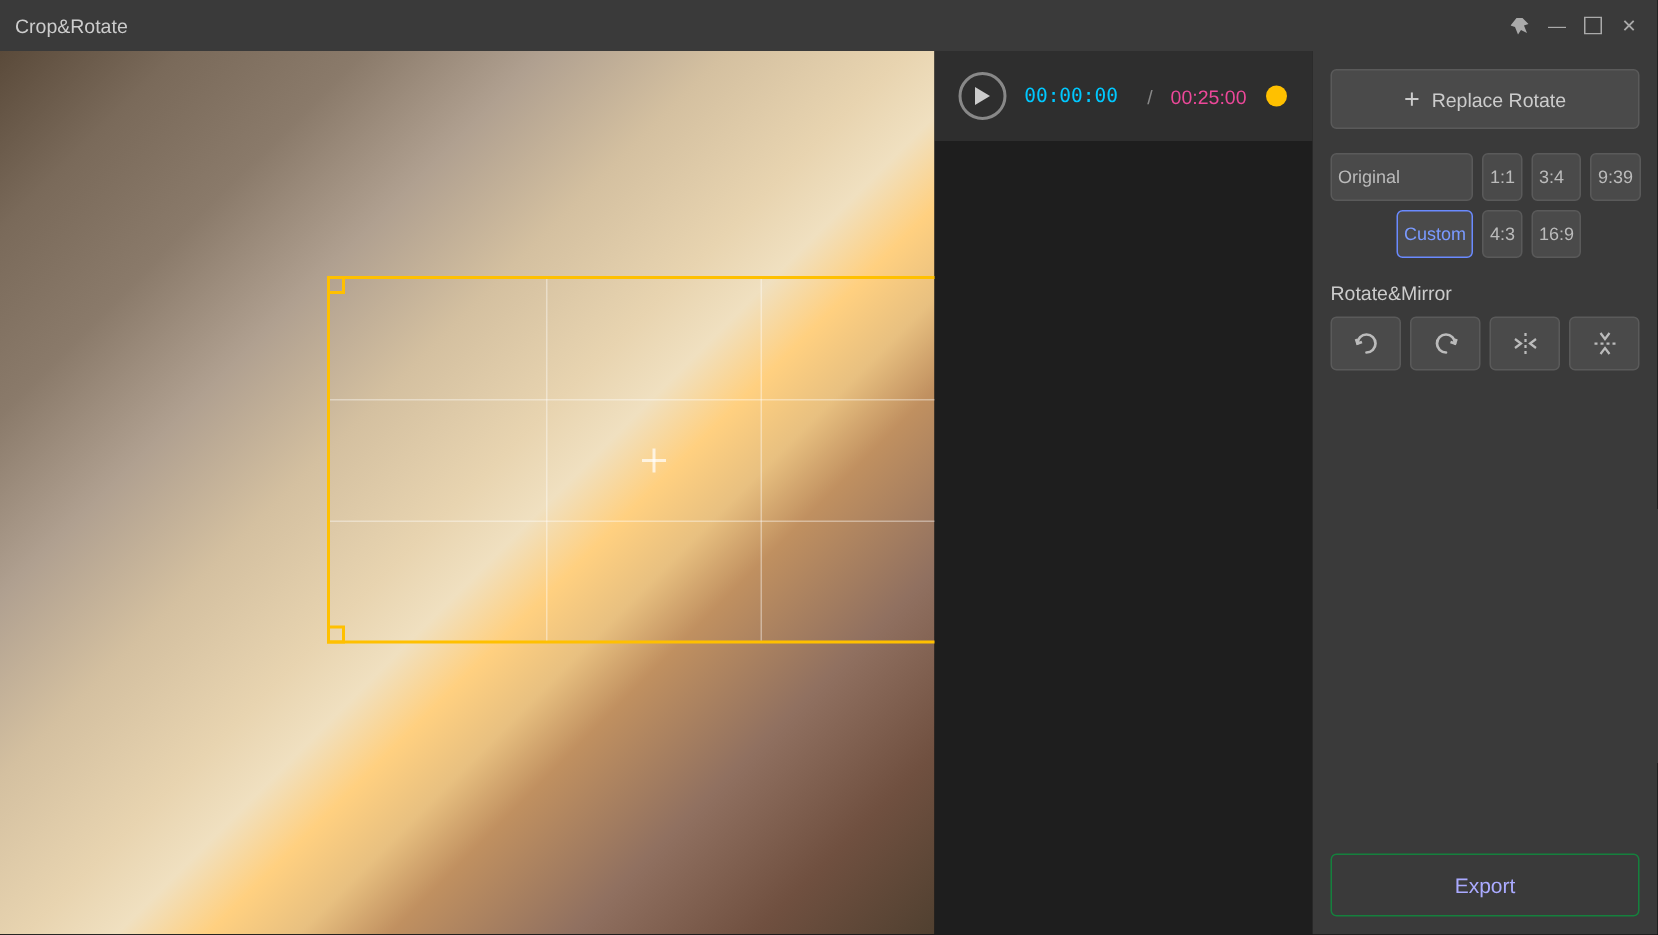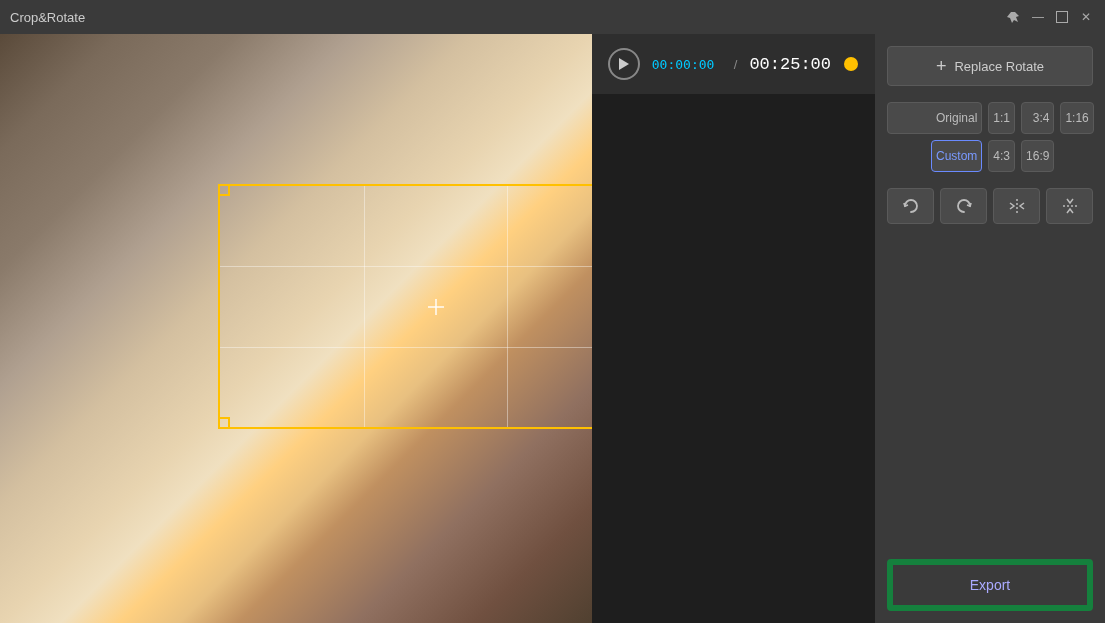--- a/index.html
+++ b/index.html
@@ -170,23 +170,23 @@
       color: #00c8ff;
       font-size: 13px;
       font-family: monospace;
       min-width: 70px;
     }
     .time-sep {
       color: #888;
       font-size: 13px;
     }
     .time-total {
-      color: #ffffff;
-      font-size: 17px;
-      font-family: Liberation Mono, monospace;
+      color: #ec4899;
+      font-size: 13px;
+      font-family: Liberation Sans, sans-serif;
     }
     .timeline-container {
       flex: 1;
       position: relative;
       height: 4px;
       margin: 0 8px;
     }
     .timeline-track {
       width: 100%;
       height: 4px;
@@ -256,21 +256,21 @@
       gap: 6px;
     }
     .scale-btn {
       background: #4a4a4a;
       border: 1px solid #5a5a5a;
       border-radius: 4px;
       color: #bbb;
       font-size: 12px;
       padding: 8px 4px;
       cursor: pointer;
-      text-align: right;
+      text-align: left;
     }
     .scale-btn.active {
       background: #4a4a4a;
       border-color: #6a8aff;
       color: #7a9aff;
       margin-left: 44px;
     }
 
     
     .rotate-section {}
@@ -291,21 +291,21 @@
       display: flex;
       align-items: center;
       justify-content: center;
     }
 
     .spacer { flex: 1; }
 
     
     .export-btn {
       background: transparent;
-      border: 6px solid #15803d;
+      border: 1px solid #15803d;
       border-radius: 4px;
       color: #aaaaff;
       font-size: 14px;
       padding: 12px;
       cursor: pointer;
       width: 100%;
       text-align: center;
     }
   </style>
 </head>
@@ -379,30 +379,31 @@
       <span class="plus-icon">+</span>
       <span>Replace Rotate</span>
     </button>
 
     <div>
       <div class="scale-grid">
 
         <button class="scale-btn">Original</button>
         <button class="scale-btn">1:1</button>
         <button class="scale-btn">3:4</button>
-        <button class="scale-btn">1:16</button>
+        <button class="scale-btn">9:39</button>
 
         <button class="scale-btn active">Custom</button>
         <button class="scale-btn">4:3</button>
         <button class="scale-btn">16:9</button>
         <div></div>
       </div>
     </div>
 
     <div class="rotate-section">
+      <div class="section-label">Rotate&amp;Mirror</div>
       <div class="rotate-btns">
         <button class="rotate-btn">
 
           <svg width="18" height="18" viewBox="0 0 18 18" fill="none" stroke="#bbb" stroke-width="1.8">
             <path d="M3 9A6 6 0 1 1 9 15" stroke-linecap="round"></path>
             <polyline points="2,6 3,9 6,8" fill="none" stroke="#bbb" stroke-width="1.8"></polyline>
           </svg>
         </button>
         <button class="rotate-btn">
 

